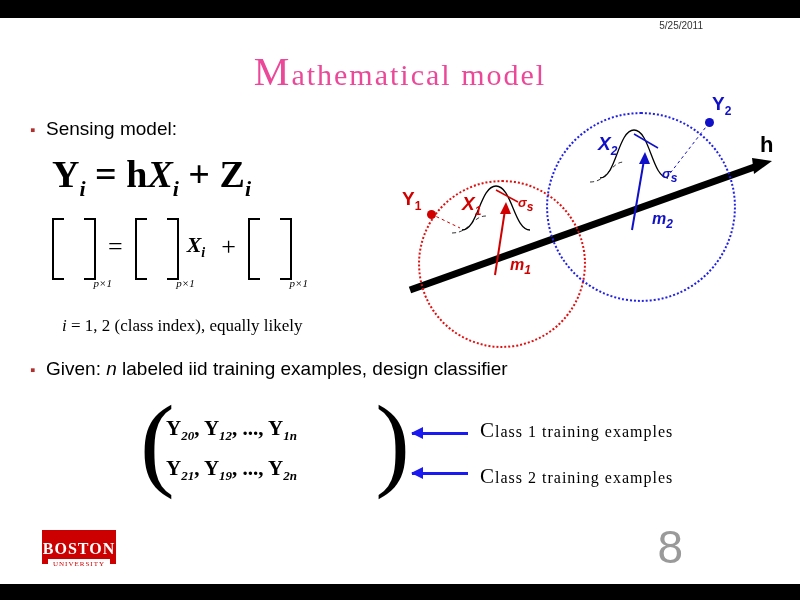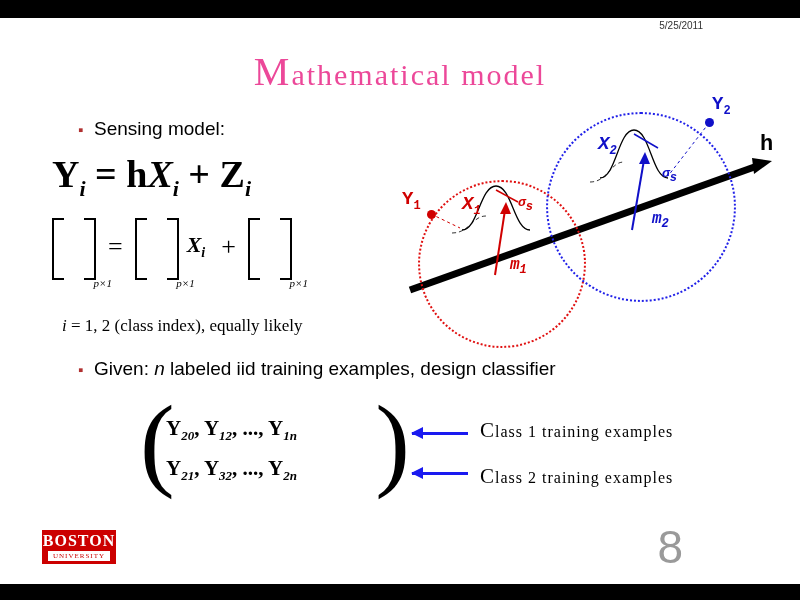--- a/index.html
+++ b/index.html
@@ -56,21 +56,20 @@
     letter-spacing: 2px;
   }
   .title .cap {
     font-size: 40px;
   }
   
   .bullet {
     position: absolute;
     font-size: 19px;
     color: #000000;
-    margin-left: 48px;
   }
   .bullet .marker {
     color: #b03030;
     display: inline-block;
     width: 16px;
     font-size: 15px;
   }
   .b1 { left: 30px; top: 118px; }
   .b2 { left: 30px; top: 358px; }
   .bullet .ital { font-style: italic; }
@@ -243,21 +242,21 @@
   .dot {
     position: absolute;
     width: 9px;
     height: 9px;
     border-radius: 50%;
   }
   .dot-red { background: #d00000; left: 27px; top: 120px; }
   .dot-blue { background: #1010c8; left: 305px; top: 28px; }
   .fig-lbl {
     position: absolute;
-    font-family: Liberation Mono, monospace;
+    font-family: Liberation Sans, sans-serif;
     font-weight: bold;
     font-size: 19px;
   }
   .lbl-y1 { color: #d00000; left: 2px; top: 98px; }
   .lbl-y2 { color: #1010c8; left: 312px; top: 3px; }
   .lbl-x1 { color: #d00000; left: 62px; top: 103px; font-style: italic; }
   .lbl-x2 { color: #1010c8; left: 198px; top: 43px; font-style: italic; }
   .lbl-m1 { color: #d00000; left: 110px; top: 166px; font-style: italic; font-size: 16px; }
   .lbl-m2 { color: #1010c8; left: 252px; top: 120px; font-style: italic; font-size: 16px; }
   .lbl-s1 { color: #d00000; left: 118px; top: 105px; font-style: italic; font-size: 13px; }
@@ -275,21 +274,21 @@
     background: #cc0000;
     color: #ffffff;
     text-align: center;
     font-family: "Liberation Serif", serif;
   }
   .logo .l1 {
     font-size: 16px;
     font-weight: bold;
     letter-spacing: 1px;
     line-height: 18px;
-    padding-top: 2px;
+    padding-top: 10px;
   }
   .logo .l2 {
     font-size: 7px;
     letter-spacing: 1px;
     background: #ffffff;
     color: #cc0000;
     margin: 1px 6px 0 6px;
     line-height: 10px;
   }
   .page-num {
@@ -359,21 +358,21 @@
   <div class="matrix">
     <span class="paren-l">(</span>
     <span class="paren-r">)</span>
     <div class="rows">
       <div>
         <span>Y</span><span class="sub">20</span>,
         <span>Y</span><span class="sub">12</span><span>, ..., </span><span>Y</span><span class="sub">1n</span>
       </div>
       <div>
         <span>Y</span><span class="sub">21</span>,
-        <span>Y</span><span class="sub">32</span><span>, ..., </span><span>Y</span><span class="sub">2n</span>
+        <span>Y</span><span class="sub">19</span><span>, ..., </span><span>Y</span><span class="sub">2n</span>
       </div>
     </div>
   </div>
 
   <div class="blue-arrow ba1"></div>
   <div class="blue-arrow ba2"></div>
 
   <div class="arrow-lbl lbl1">
     <span class="cap">C</span><span>lass 1 training examples</span>
   </div>

